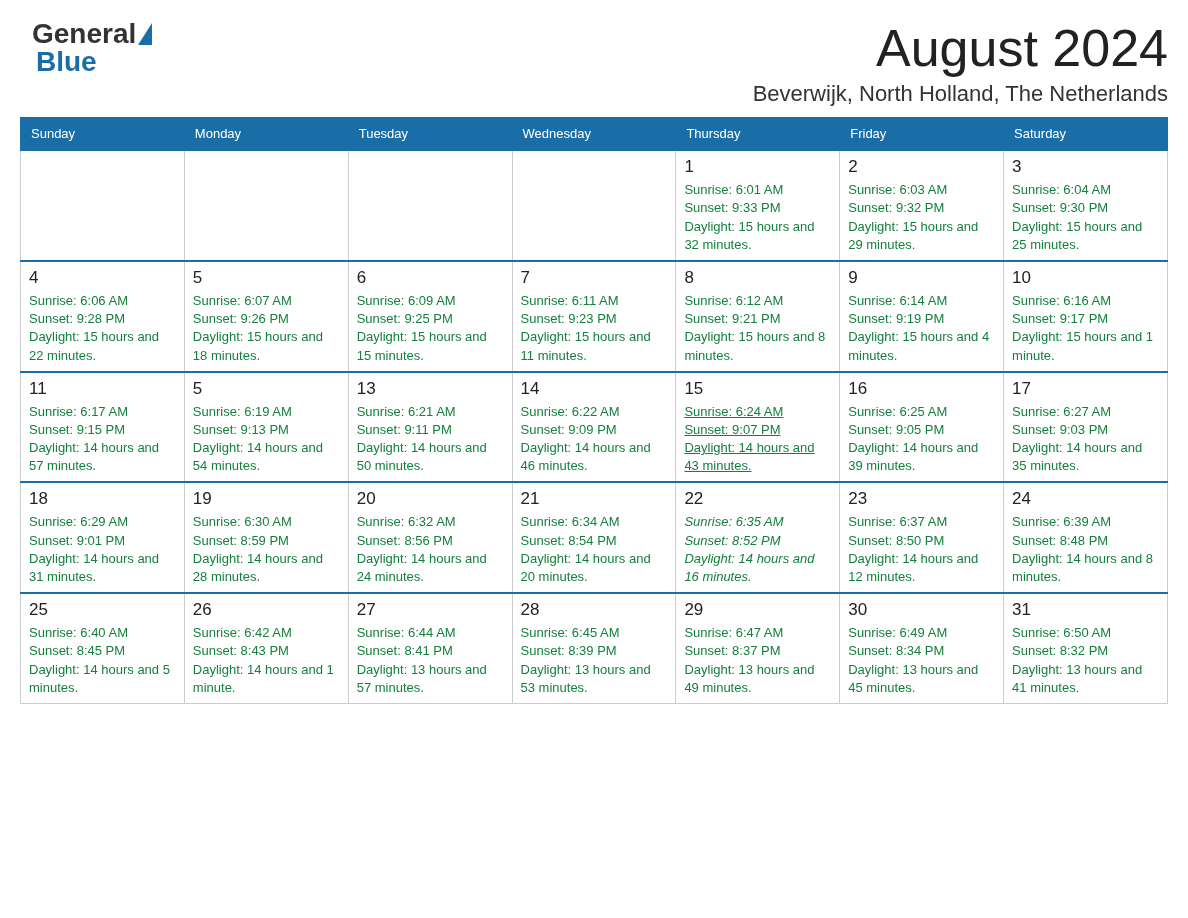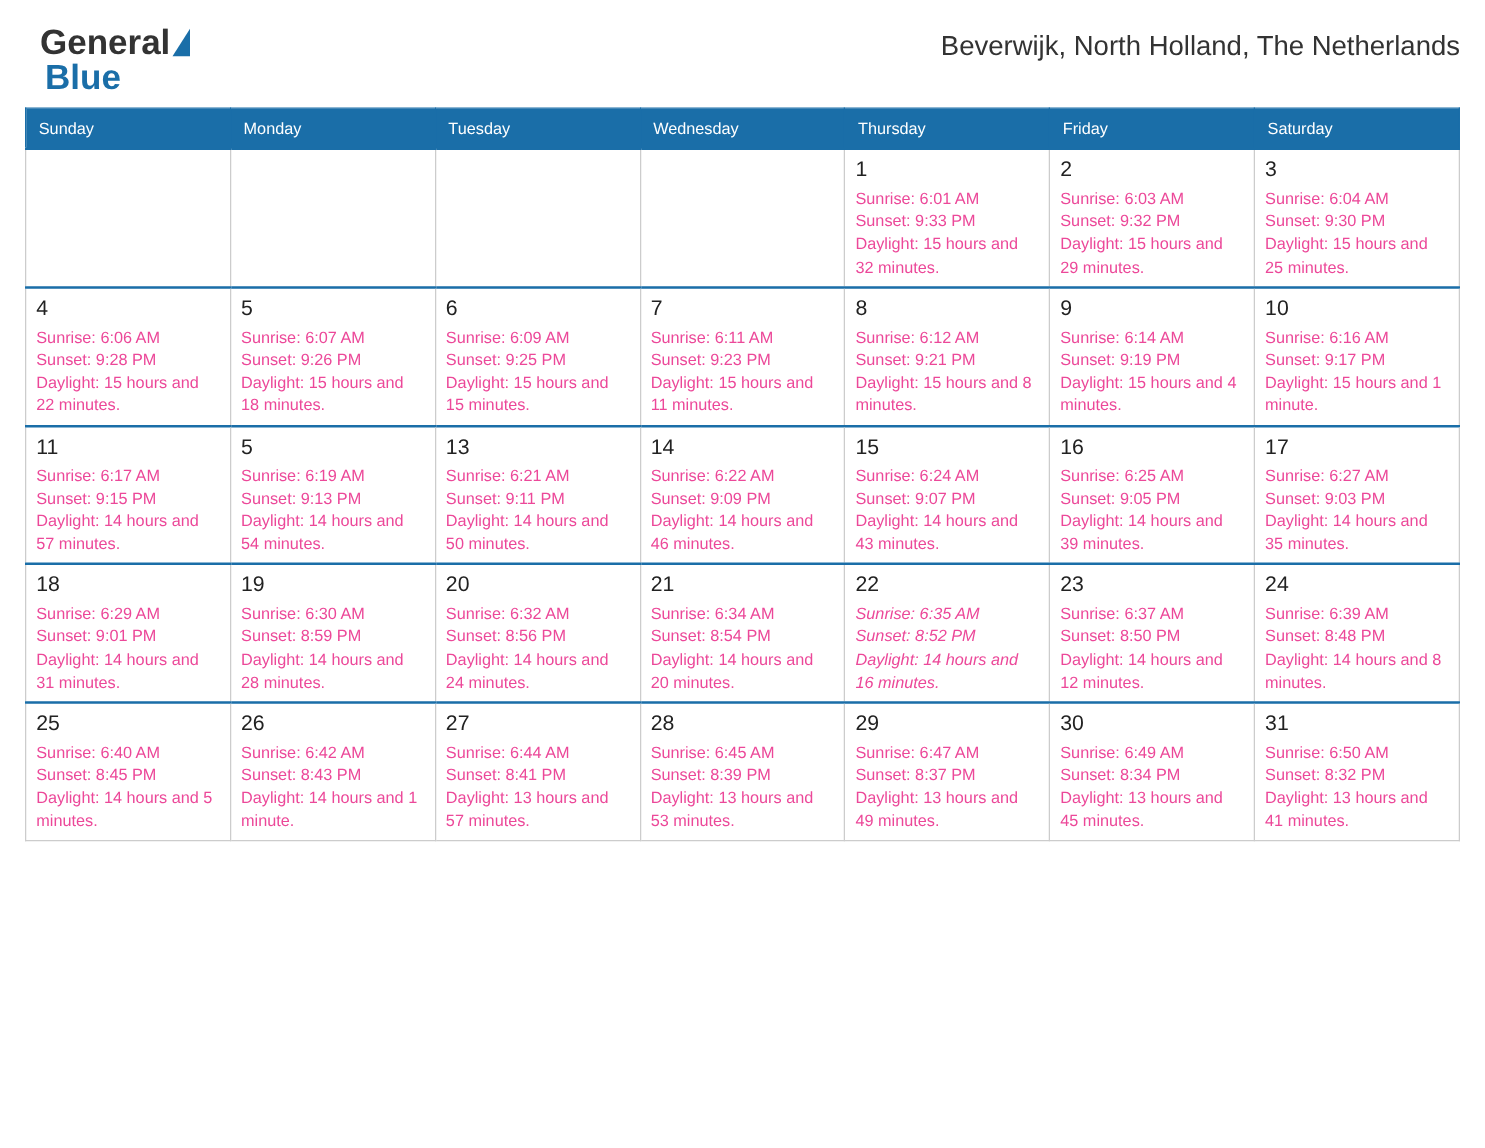--- a/index.html
+++ b/index.html
@@ -81,21 +81,21 @@
     }
     .day-num {
       font-size: 17px;
       font-weight: normal;
       color: #222;
       display: block;
       margin-bottom: 4px;
     }
     .day-info {
       font-size: 13px;
-      color: #ec4899;
+      color: #15803d;
       line-height: 1.4;
     }
     .empty-cell {
       background: #fff;
     }
     .week-row td {
       border-top: 2px solid #1a6ea8;
     }
   </style>
 </head>
@@ -105,20 +105,21 @@
   <div class="logo">
     <div class="logo-general">
       <span>General</span>
       <span class="logo-triangle"></span>
     </div>
     <div style="display:flex; align-items:center; margin-left:2px;">
       <span class="logo-blue">Blue</span>
     </div>
   </div>
   <div class="title-area">
+    <div class="month-title">August 2024</div>
     <div class="location-title">Beverwijk, North Holland, The Netherlands</div>
   </div>
 </div>
 
 <table class="calendar-table">
   <thead>
     <tr>
     <th>Sunday</th>
         <th>Monday</th>
         <th>Tuesday</th>
@@ -217,21 +218,21 @@
 Daylight: 14 hours and 50 minutes.</div>
         </td>
         <td>
           <span class="day-num">14</span>
           <div class="day-info" style="white-space: pre-line;">Sunrise: 6:22 AM
 Sunset: 9:09 PM
 Daylight: 14 hours and 46 minutes.</div>
         </td>
         <td>
           <span class="day-num">15</span>
-          <div class="day-info" style="white-space: pre-line;">Sunrise: 6:24 AM
+          <div class="day-info" style="white-space: pre-line; text-decoration: underline;">Sunrise: 6:24 AM
 Sunset: 9:07 PM
 Daylight: 14 hours and 43 minutes.</div>
         </td>
         <td>
           <span class="day-num">16</span>
           <div class="day-info" style="white-space: pre-line;">Sunrise: 6:25 AM
 Sunset: 9:05 PM
 Daylight: 14 hours and 39 minutes.</div>
         </td>
         <td>

